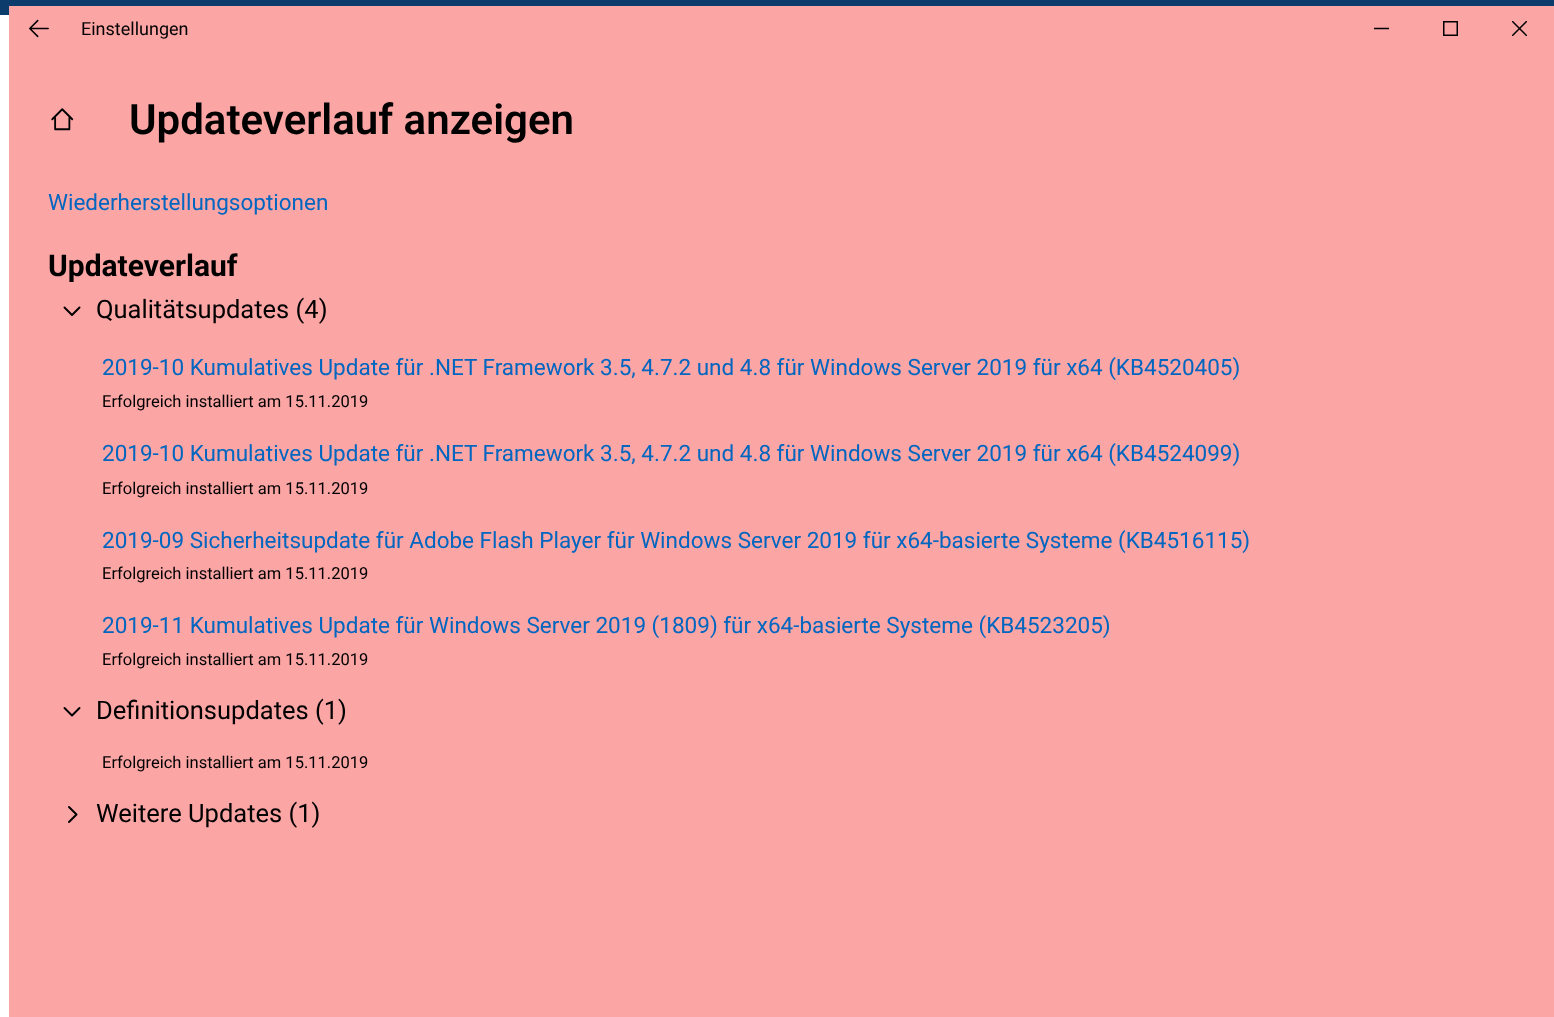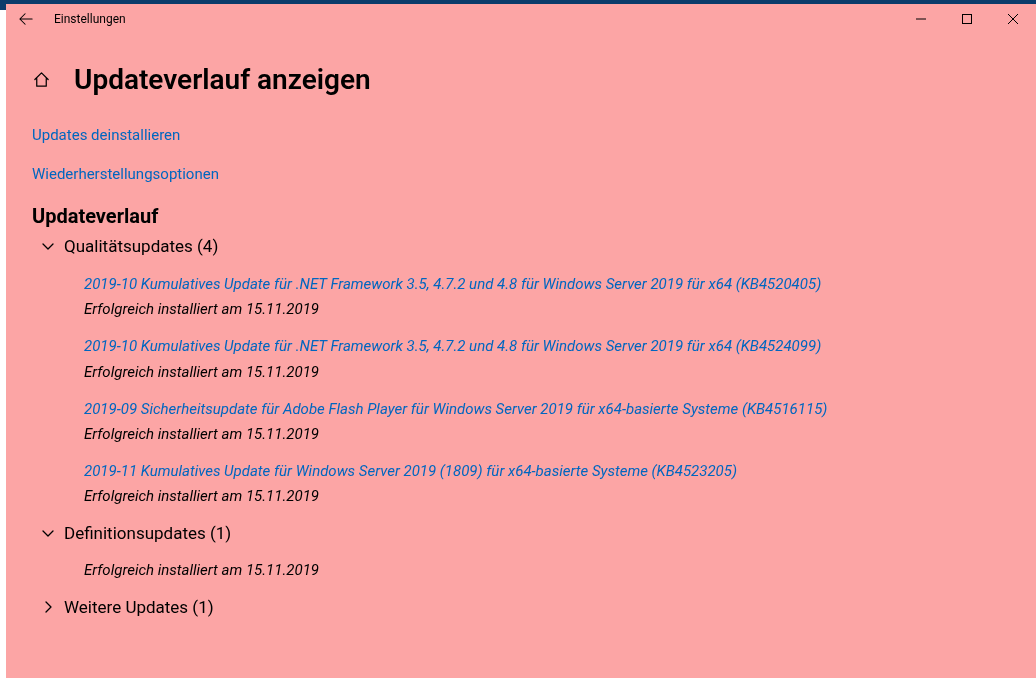--- a/index.html
+++ b/index.html
@@ -67,20 +67,21 @@
       cursor: pointer;
     }
     .winbtn svg { width: 10px; height: 10px; display: block; }
     .content {
       padding: 0 26px;
     }
     .page-heading-row {
       display: flex;
       align-items: center;
       margin-top: 29px;
+      gap: 12px;
     }
     .home-icon {
       width: 22px;
       margin-right: 20px;
       display: flex;
       align-items: center;
       cursor: pointer;
     }
     .home-icon svg { width: 19px; height: 19px; display: block; }
     .page-heading {
@@ -116,34 +117,33 @@
       align-items: center;
       justify-content: center;
       margin-right: 8px;
     }
     .category .chevron svg { width: 12px; height: 12px; display: block; }
     .category-label {
       font-size: 17px;
       font-weight: 400;
     }
     .update-list {
-      margin-left: 52px;
-      font-style: italic;
+      margin-left: 36px;
     }
     .update-item {
       margin-top: 18px;
     }
     .update-title {
       color: #0066c0;
       font-size: 15px;
       cursor: pointer;
       line-height: 1.35;
     }
     .update-status {
-      font-size: 15px;
+      font-size: 11px;
       color: #000;
       margin-top: 6px;
     }
     .cat-spacer { height: 18px; }
   </style>
 </head>
 <body>
 
 <div class="outer-blue"></div>
 <span class="left-artifact">p</span>
@@ -180,21 +180,20 @@
     <div class="page-heading-row">
       <div class="home-icon">
         <svg viewBox="0 0 20 20">
           <path d="M3 10 L10 3 L17 10 M5 9 V17 H15 V9" stroke="#000" stroke-width="1.3" fill="none" stroke-linejoin="round" stroke-linecap="round"></path>
         </svg>
       </div>
       <h1 class="page-heading">Updateverlauf anzeigen</h1>
     </div>
 
     <div class="link-list">
-      <a class="link">Updates deinstallieren</a>
       <a class="link">Wiederherstellungsoptionen</a>
     </div>
 
     <h2 class="section-heading">Updateverlauf</h2>
 
     <div class="category">
       <span class="chevron">
         <svg viewBox="0 0 12 12">
             <path d="M1 4 L6 9 L11 4" stroke="#000" stroke-width="1.3" fill="none" stroke-linecap="round" stroke-linejoin="round"></path>
           </svg>

